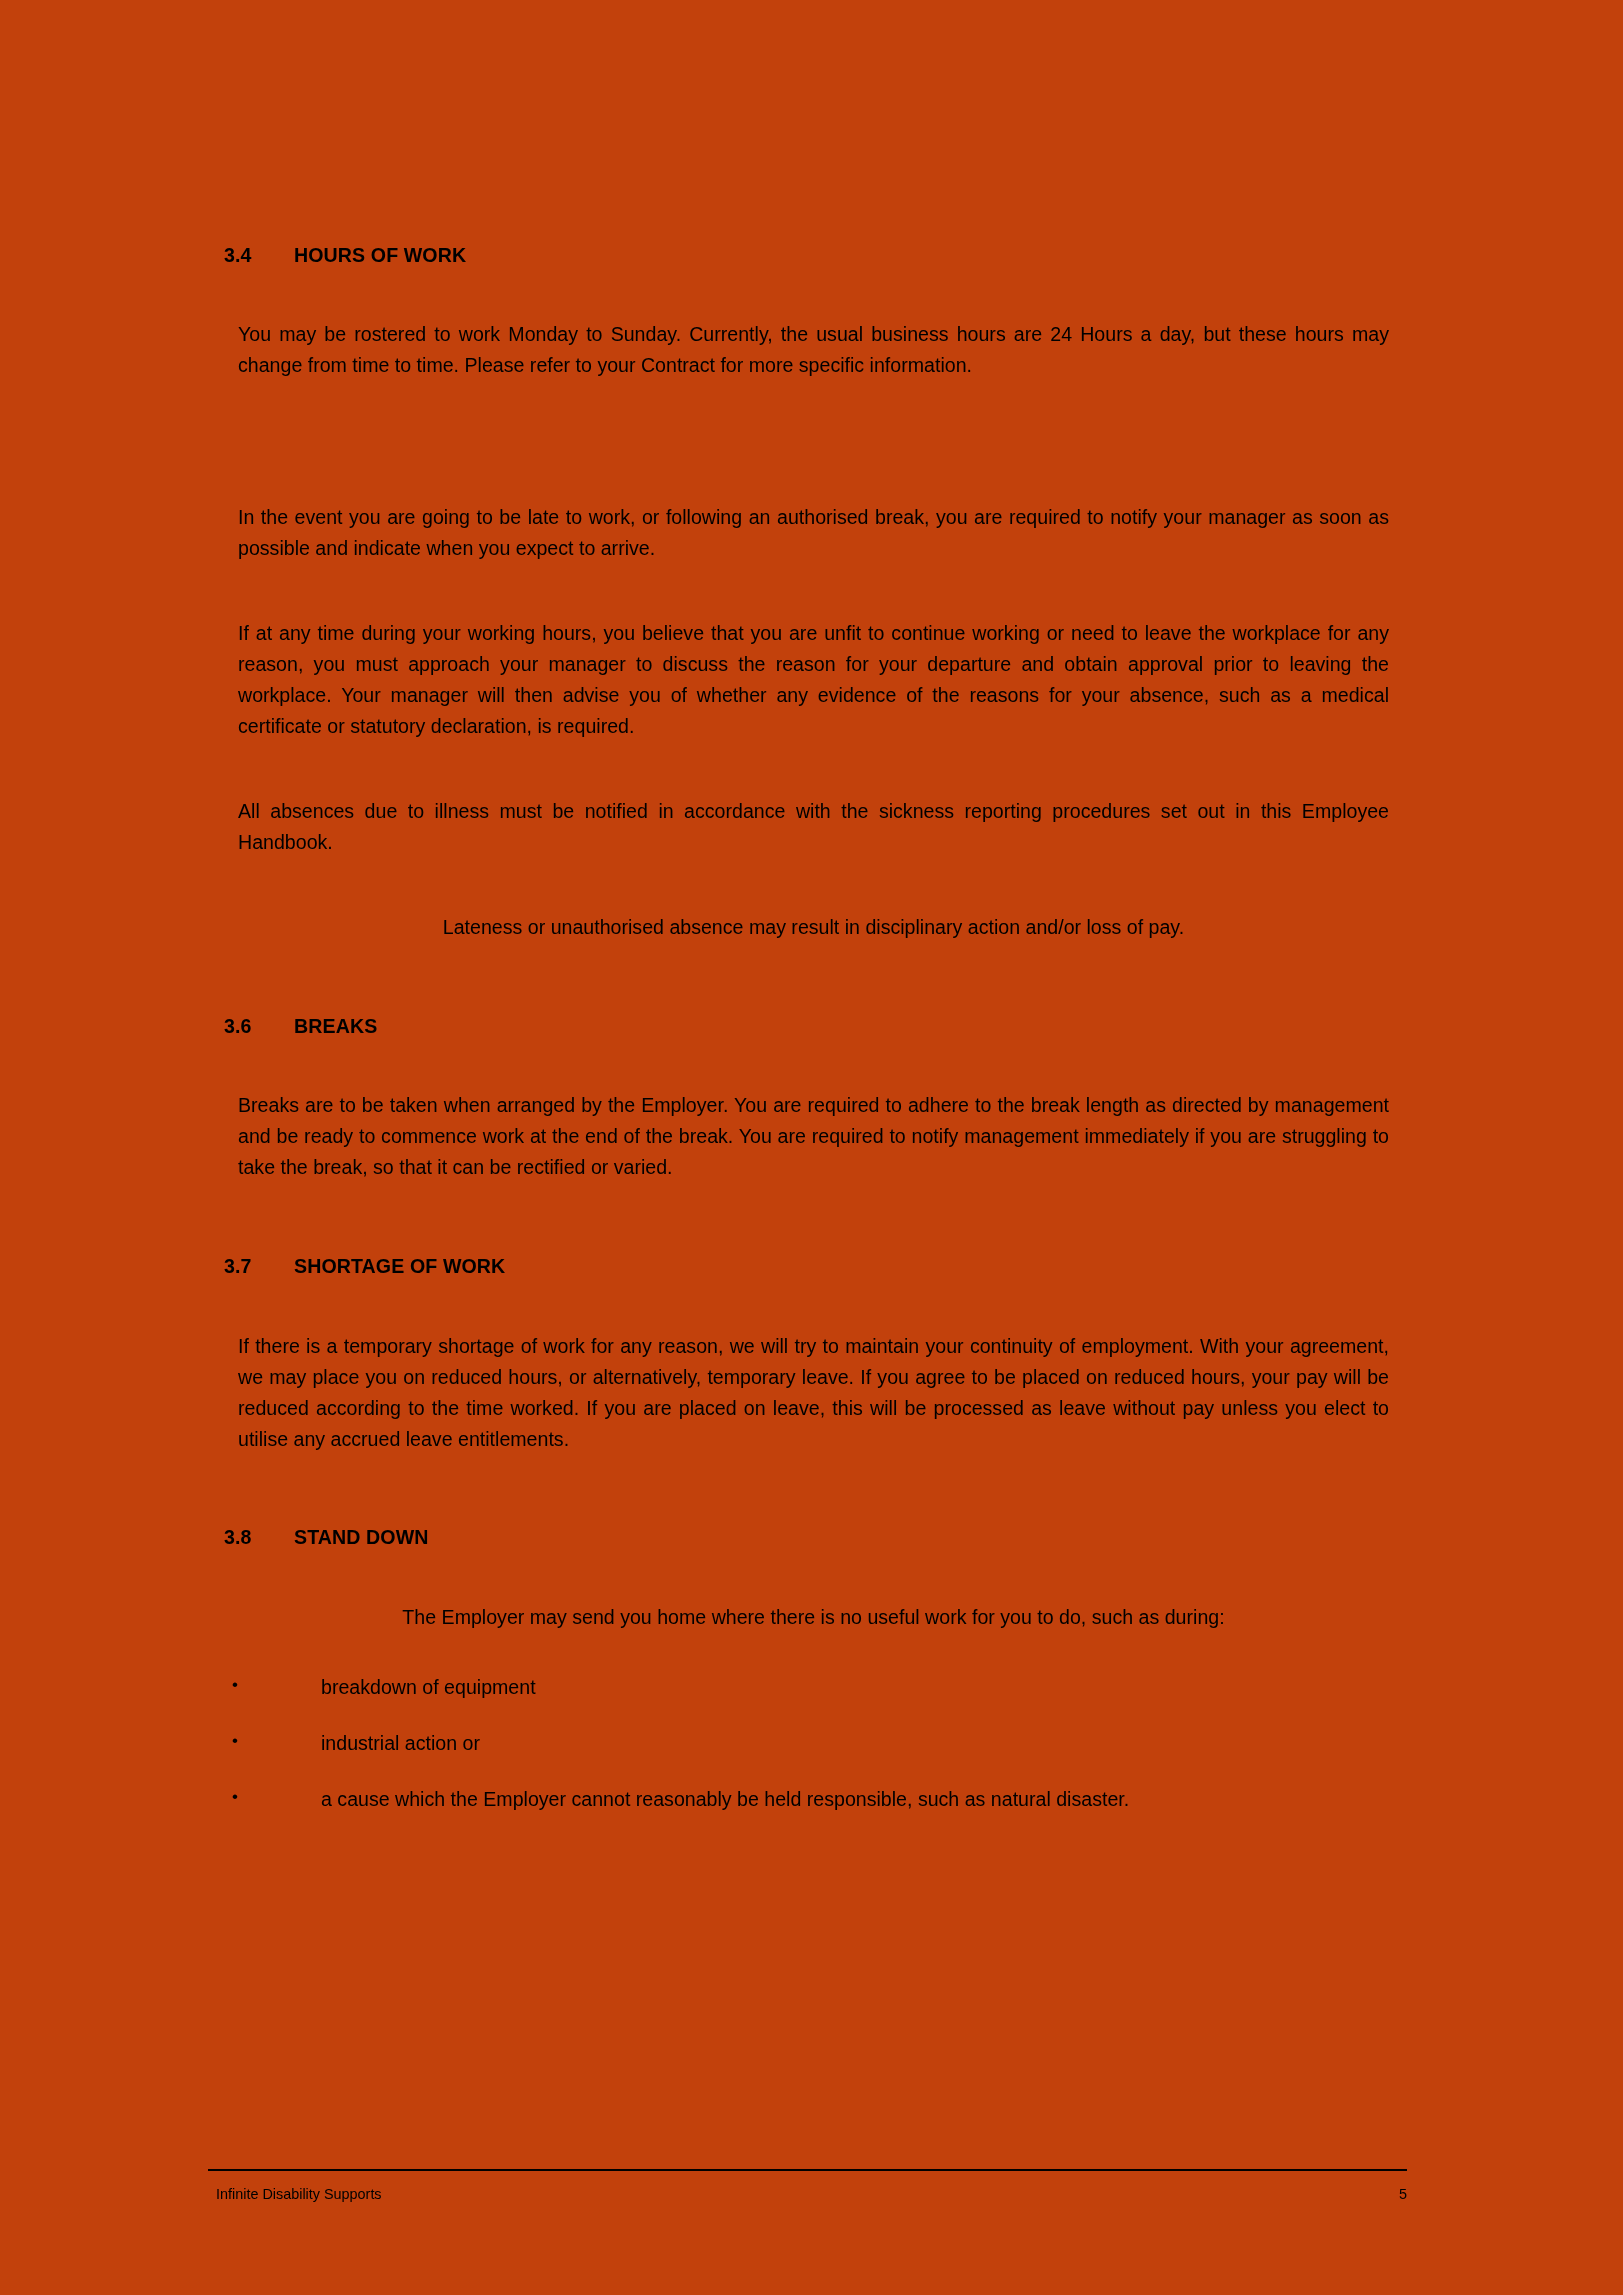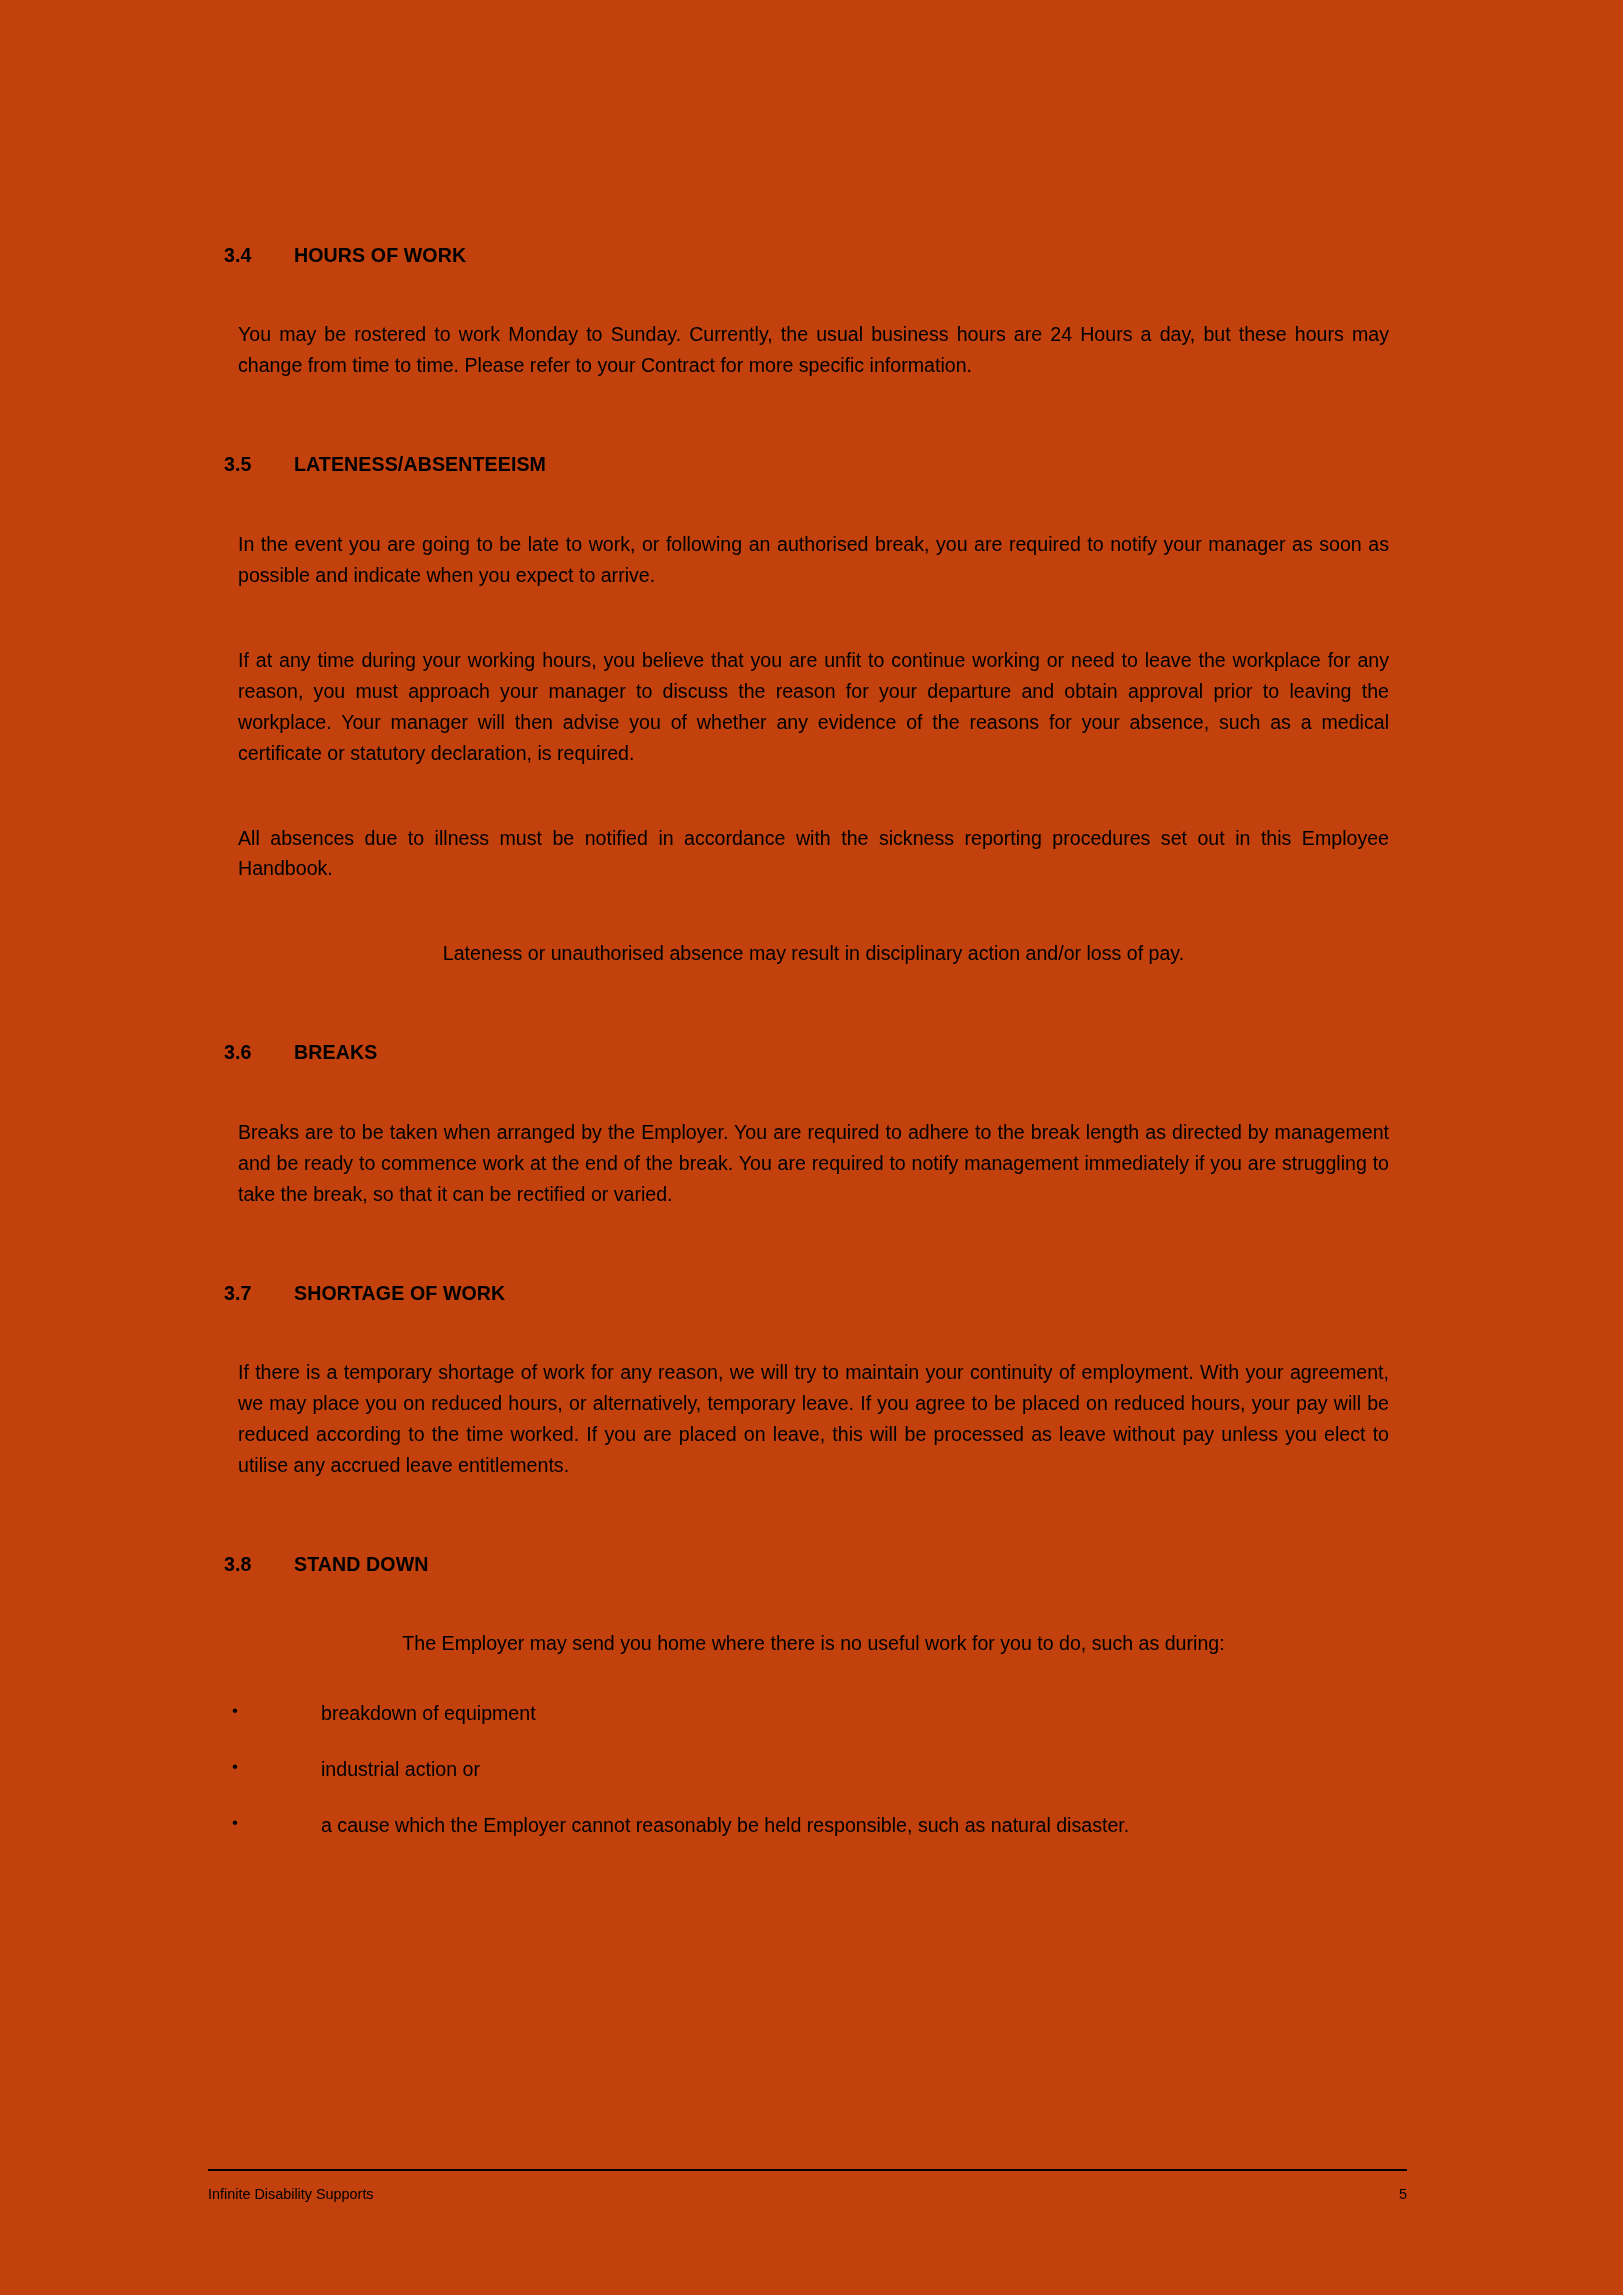--- a/index.html
+++ b/index.html
@@ -99,43 +99,39 @@
     height: 0;
   }
   .footer .footer-row {
     display: flex;
     justify-content: space-between;
     align-items: baseline;
     margin-top: 14.4px;
     font-size: 14.4px;
     line-height: 1.3;
   }
-  .footer .footer-left { text-align: center; }
+  .footer .footer-left { text-align: center; margin-left: 8px; }
   .footer .footer-right { text-align: right; }
 </style>
 </head>
 <body>
 
 <div class="page">
   <div class="content">
     <div class="spacer-top"></div>
 
     <h2 class="section-heading">
       <span class="num">3.4</span>
       <span class="ttl">HOURS OF WORK</span>
     </h2>
     <div class="gap-heading-para"></div>
     <p class="body-text">You may be rostered to work Monday to Sunday. Currently, the usual business hours are 24 Hours a day, but these hours may change from time to time. Please refer to your Contract for more specific information.</p>
 
     <div class="gap-before-heading-lg"></div>
 
-    <h2 class="section-heading">
-      <span class="num">3.5</span>
-      <span class="ttl">LATENESS/ABSENTEEISM</span>
-    </h2>
     <div class="gap-heading-para"></div>
     <p class="body-text">In the event you are going to be late to work, or following an authorised break, you are required to notify your manager as soon as possible and indicate when you expect to arrive.</p>
     <div class="gap-para"></div>
     <p class="body-text">If at any time during your working hours, you believe that you are unfit to continue working or need to leave the workplace for any reason, you must approach your manager to discuss the reason for your departure and obtain approval prior to leaving the workplace. Your manager will then advise you of whether any evidence of the reasons for your absence, such as a medical certificate or statutory declaration, is required.</p>
     <div class="gap-para"></div>
     <p class="body-text">All absences due to illness must be notified in accordance with the sickness reporting procedures set out in this Employee Handbook.</p>
     <div class="gap-para"></div>
     <p class="body-text nojustify">Lateness or unauthorised absence may result in disciplinary action and/or loss of pay.</p>
 
     <div class="gap-before-heading-lg"></div>

